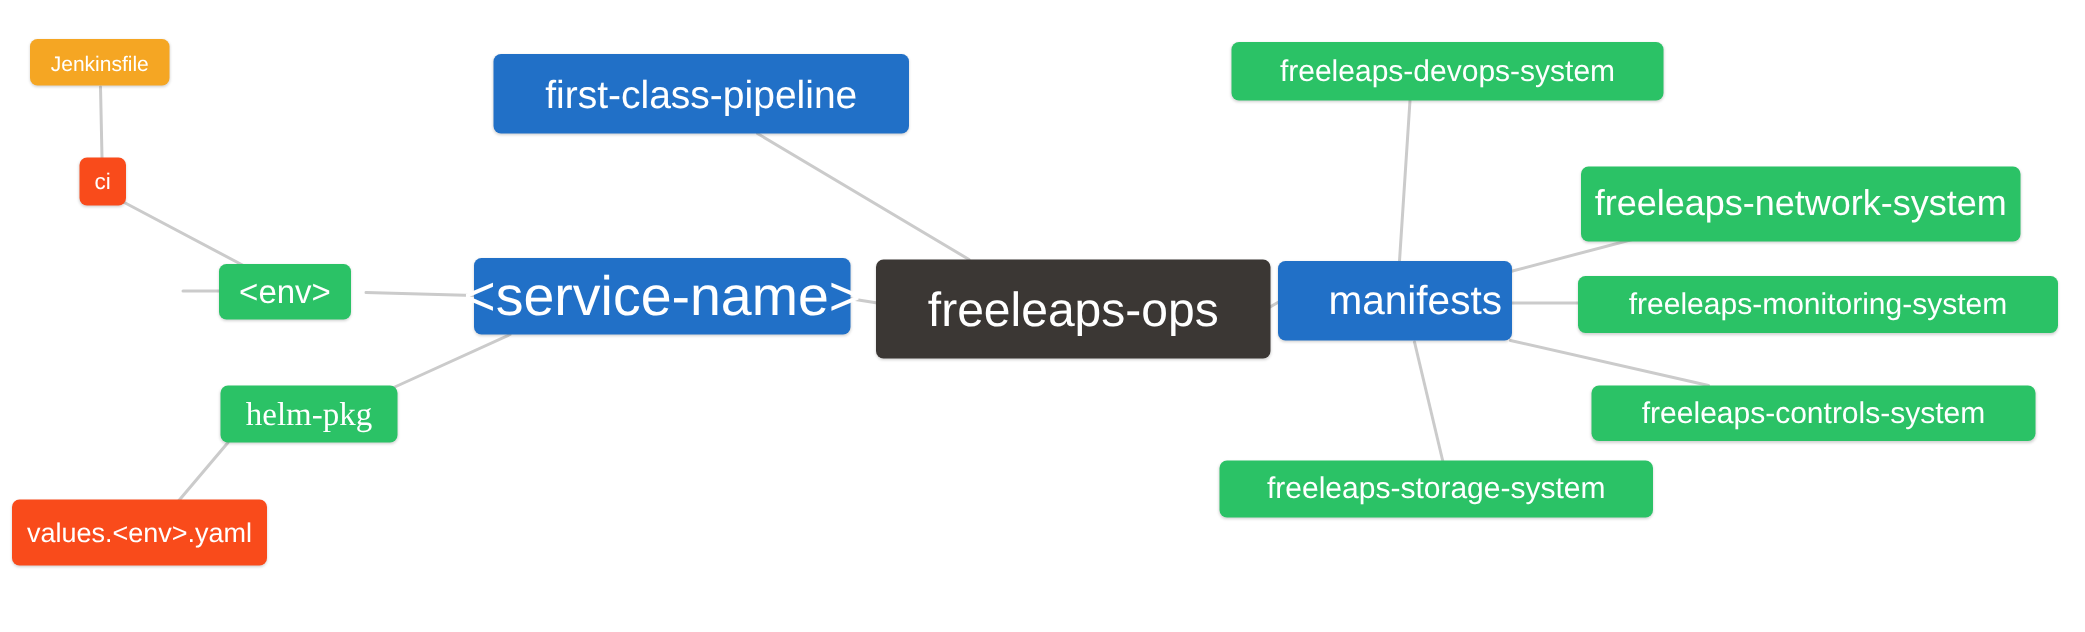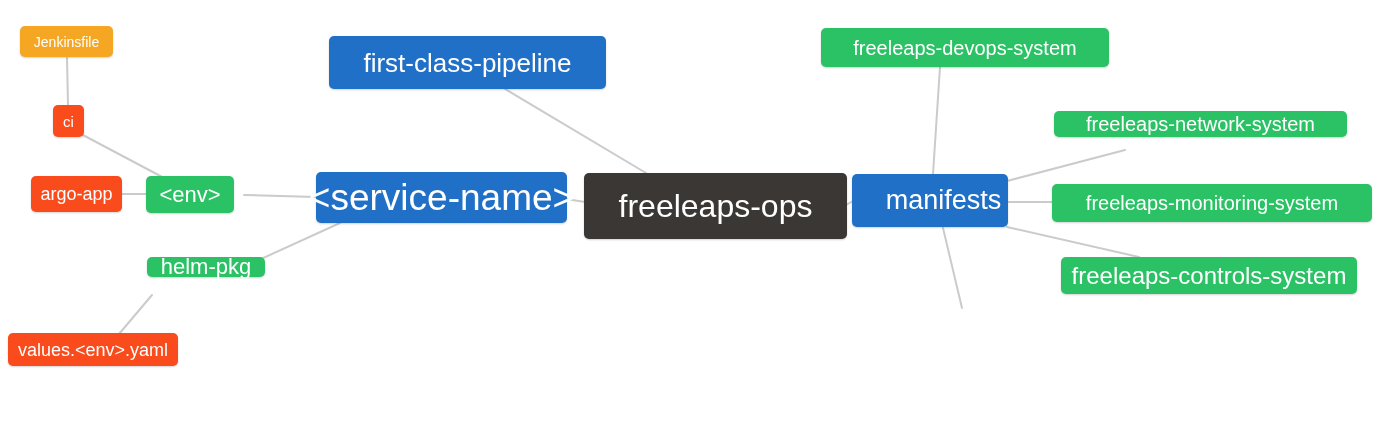--- a/index.html
+++ b/index.html
@@ -58,26 +58,26 @@
     <line x1="846" y1="205" x2="853" y2="201"></line>
     <line x1="933" y1="174" x2="940" y2="67"></line>
     <line x1="1007" y1="181" x2="1125" y2="150"></line>
     <line x1="1007" y1="202" x2="1053" y2="202"></line>
     <line x1="1007" y1="227" x2="1139" y2="257"></line>
     <line x1="943" y1="228" x2="962" y2="308"></line>
   </svg>
 
   <div class="node c-orange" style="left:20px;  top:26px;  width:93px;  height:31px; font-size:14px;">Jenkinsfile</div>
   <div class="node c-red" style="left:53px;  top:105px; width:31px;  height:32px; font-size:15px;">ci</div>
-  <div class="node c-red" style="left:31px;  top:176px; width:91px;  height:36px; font-size:18px;">argo-app</div>
   <div class="node c-green" style="left:146px; top:176px; width:88px;  height:37px; font-size:22px;">&lt;env&gt;</div>
-  <div class="node c-green" style="left:147px; top:257px; width:118px; height:20px; font-size:22px;">helm-pkg</div>
-  <div class="node c-red" style="left:8px;   top:333px; width:170px; height:33px; font-size:18px;">values.&lt;env&gt;.yaml</div>
+  <div class="node c-green" style="left:147px; top:257px; width:118px; height:38px; font-size:22px;font-family:Liberation Serif, serif;">helm-pkg</div>
+  <div class="node c-red" style="left:8px;   top:333px; width:170px; height:44px; font-size:18px;">values.&lt;env&gt;.yaml</div>
   <div class="node c-blue" style="left:313px; top:36px;  width:277px; height:53px; font-size:26px;margin-left:16px;">first-class-pipeline</div>
   <div class="node c-blue" style="left:316px; top:172px; width:251px; height:51px; font-size:37px;">&lt;service-name&gt;</div>
   <div class="node c-dark" style="left:584px; top:173px; width:263px; height:66px; font-size:32px;">freeleaps-ops</div>
   <div class="node c-blue" style="left:852px; top:174px; width:156px; height:53px; font-size:27px;padding-left:27px;">manifests</div>
   <div class="node c-green" style="left:797px; top:28px;  width:288px; height:39px; font-size:20px;margin-left:24px;">freeleaps-devops-system</div>
-  <div class="node c-green" style="left:1054px;top:111px; width:293px; height:26px; font-size:20px;">freeleaps-network-system</div>
+  <div class="node c-green" style="left:1054px;top:111px; width:293px; height:50px; font-size:24px;">freeleaps-network-system</div>
   <div class="node c-green" style="left:1052px;top:184px; width:320px; height:38px; font-size:20px;">freeleaps-monitoring-system</div>
-  <div class="node c-green" style="left:1061px;top:257px; width:296px; height:37px; font-size:24px;">freeleaps-controls-system</div>
+  <div class="node c-green" style="left:1061px;top:257px; width:296px; height:37px; font-size:20px;">freeleaps-controls-system</div>
+  <div class="node c-green" style="left:813px; top:307px; width:289px; height:38px; font-size:20px;">freeleaps-storage-system</div>
 
 </div>
 
 </body></html>

